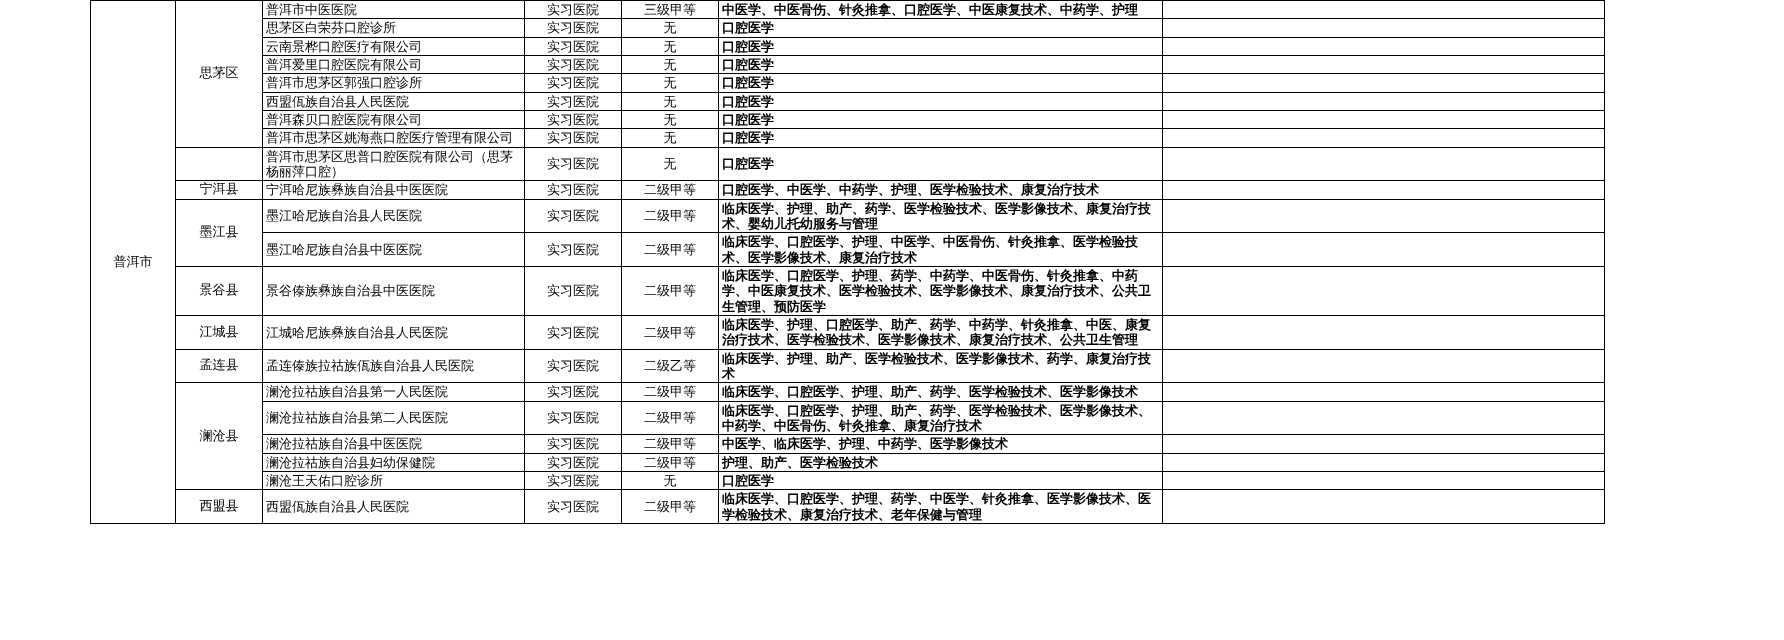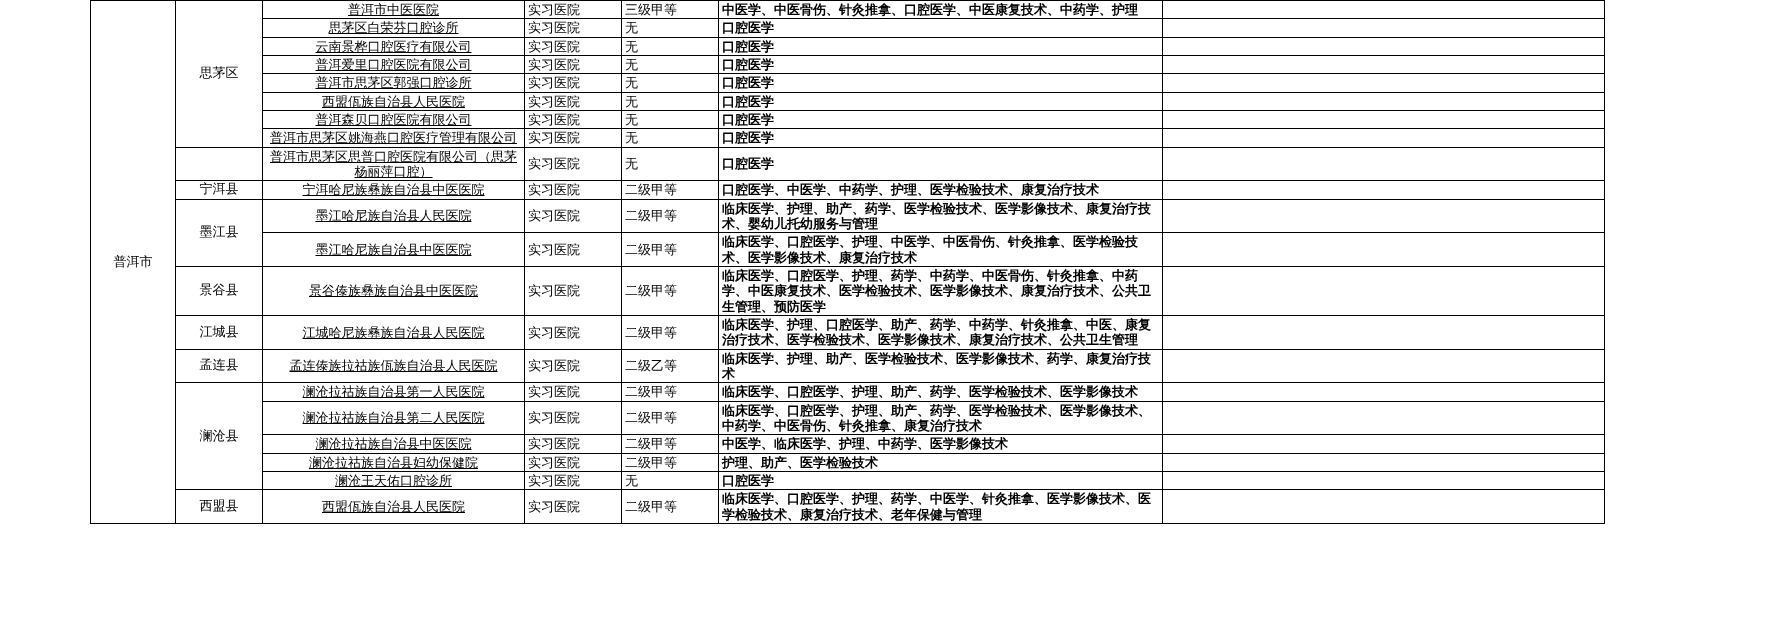--- a/index.html
+++ b/index.html
@@ -41,31 +41,31 @@
     margin-left: 15px;
   }
   td.county-cell {
     width: 80px;
     text-align: center;
     vertical-align: middle;
     font-family: Liberation Mono, monospace;
   }
   td.org-cell {
     width: 255px;
-    text-align: center;
-    vertical-align: middle;
-    text-decoration: underline;
+    text-align: left;
+    vertical-align: middle;
   }
   td.type-cell {
     width: 90px;
+    text-align: center;
     vertical-align: middle;
   }
   td.level-cell {
     width: 90px;
-    text-align: left;
+    text-align: center;
     vertical-align: middle;
   }
   td.major-cell {
     width: 437px;
     text-align: left;
     vertical-align: middle;
     font-weight: bold;
   }
   td.blank-cell {
     width: 435px;

